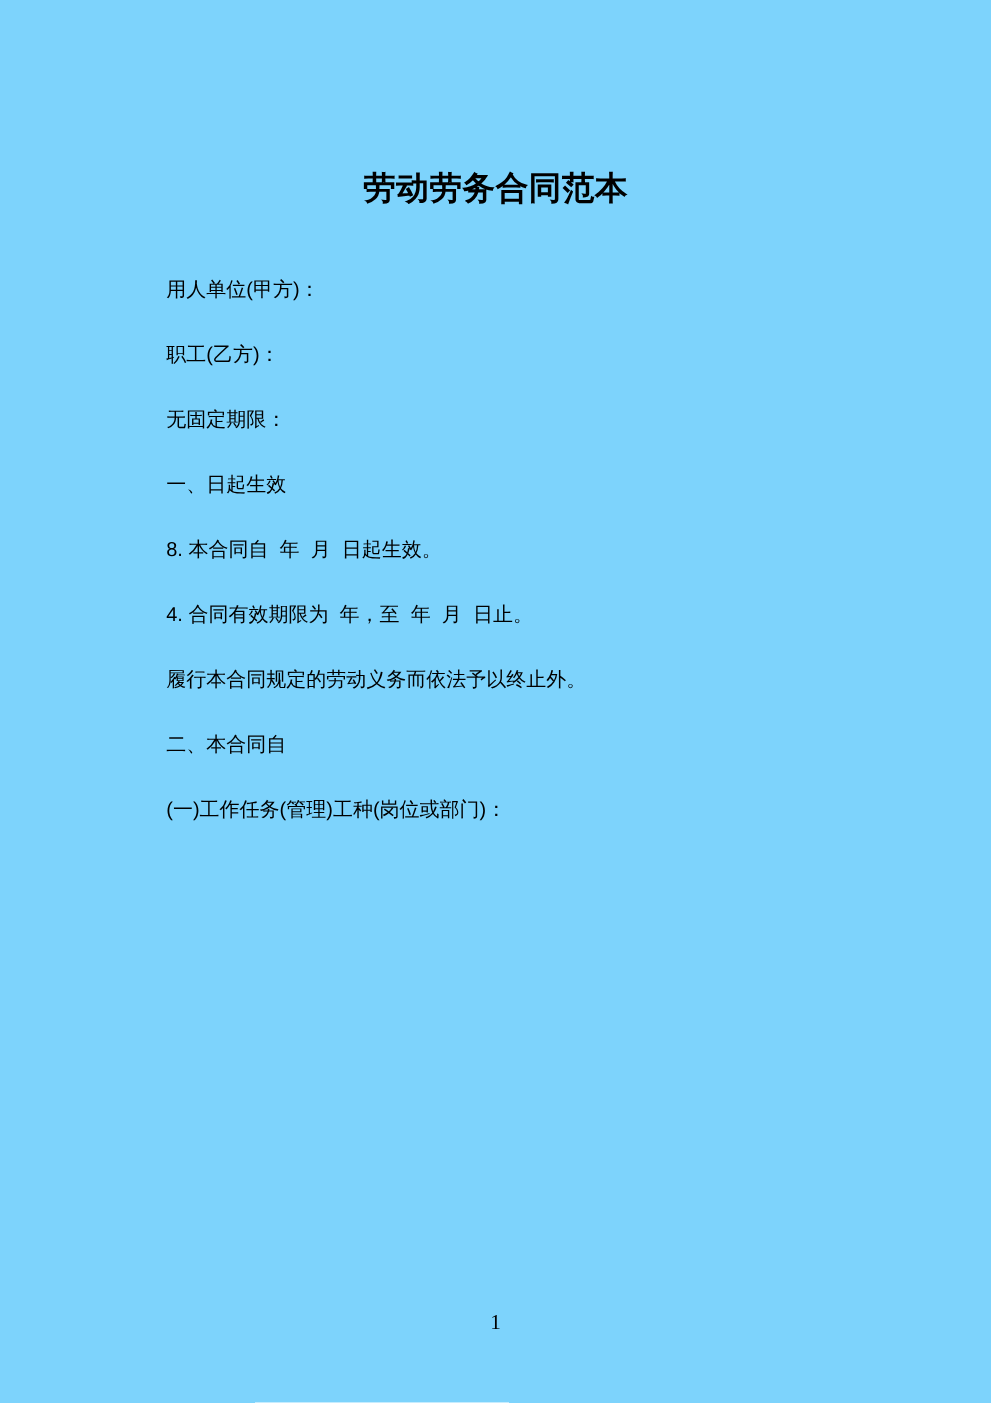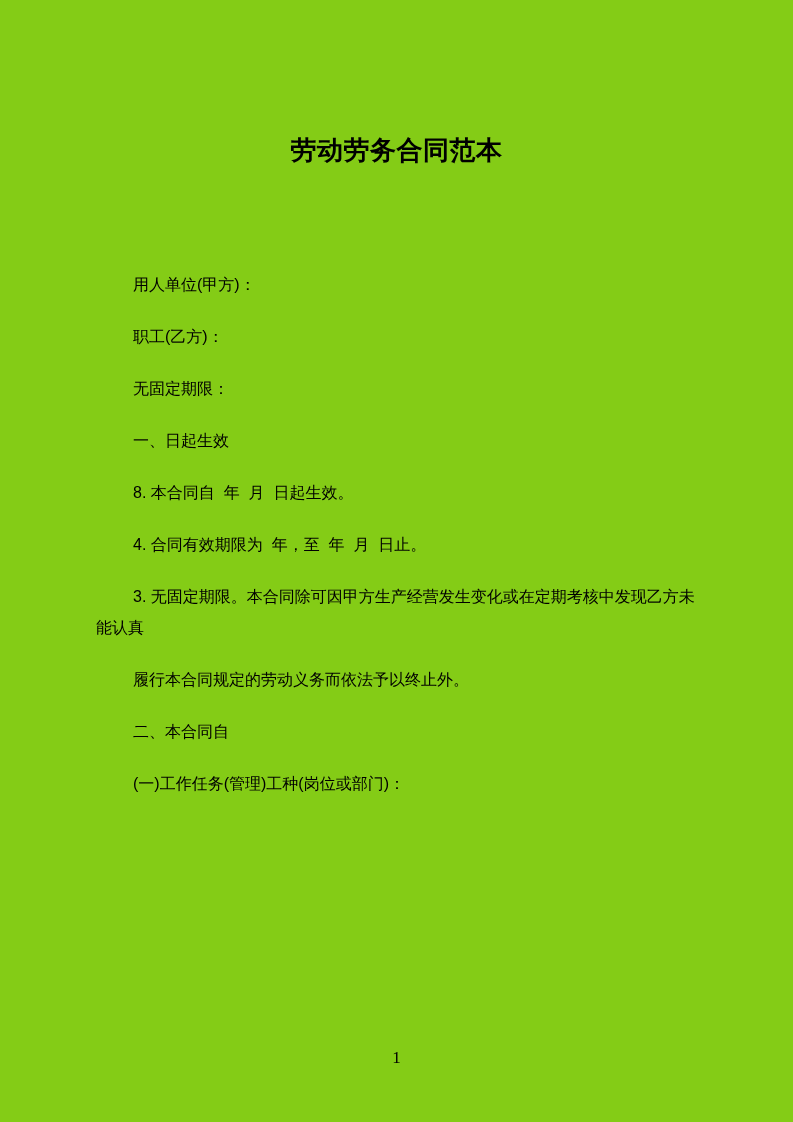--- a/index.html
+++ b/index.html
@@ -10,33 +10,33 @@
   body {
     width: 793px;
     height: 1122px;
     font-family: "Liberation Sans", sans-serif;
     color: #000;
   }
   .page {
     position: relative;
     width: 793px;
     height: 1122px;
-    background: #84cc16;
+    background: #7dd3fc;
     overflow: hidden;
   }
   .doc-title {
     margin: 135px 0 0 0;
     font-size: 26px;
     line-height: 1.2;
     font-weight: 700;
     text-align: center;
     letter-spacing: 0.5px;
   }
   .content {
-    margin-top: 103px;
+    margin-top: 51px;
     padding: 0 40px 0 96px;
     width: 605px;
   }
   .content p {
     margin: 0 0 21px 0;
     font-size: 16px;
     line-height: 31px;
     text-indent: 37px;
     white-space: pre-wrap;
     text-align: left;
@@ -60,21 +60,20 @@
 
   <h1 class="doc-title">劳动劳务合同范本</h1>
 
   <div class="content">
     <p>用人单位(甲方)：</p>
     <p>职工(乙方)：</p>
     <p>无固定期限：</p>
     <p>一、日起生效</p>
     <p>8. 本合同自  年  月  日起生效。</p>
     <p>4. 合同有效期限为  年，至  年  月  日止。</p>
-    <p>3. 无固定期限。本合同除可因甲方生产经营发生变化或在定期考核中发现乙方未能认真</p>
     <p>履行本合同规定的劳动义务而依法予以终止外。</p>
     <p>二、本合同自</p>
     <p>(一)工作任务(管理)工种(岗位或部门)：</p>
   </div>
 
   <div class="page-number">1</div>
 
 </div>
 
 </body></html>

